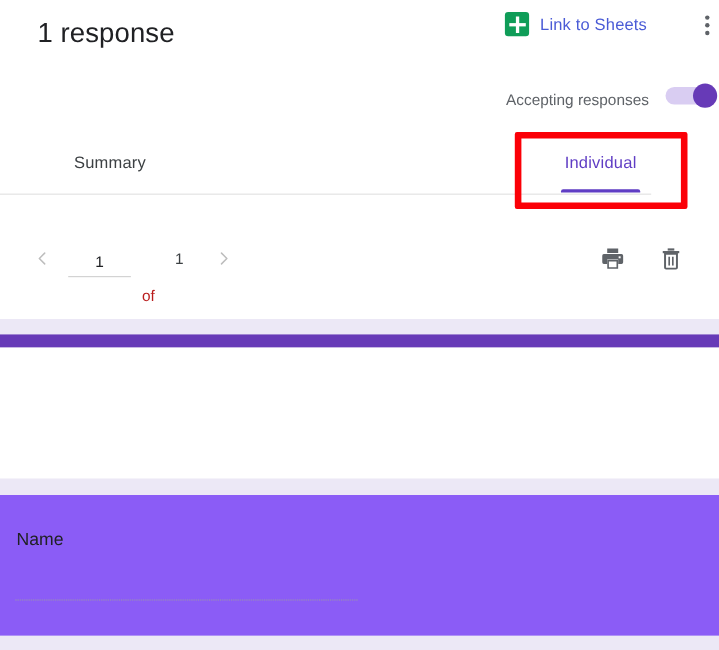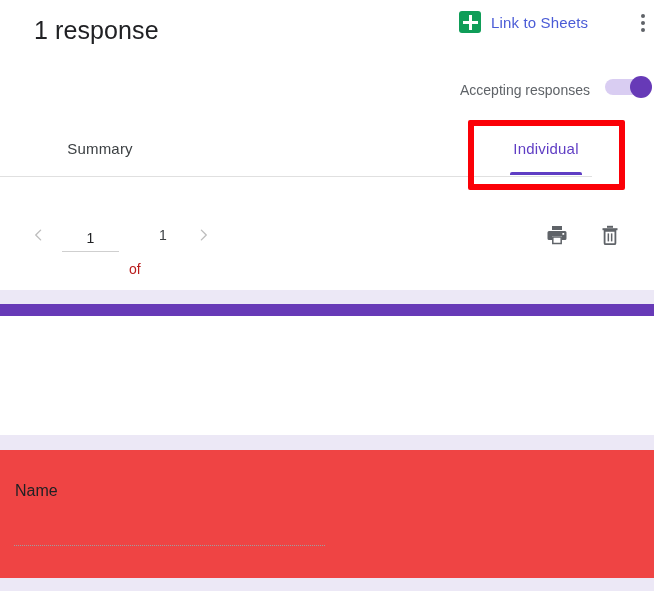--- a/index.html
+++ b/index.html
@@ -296,21 +296,21 @@
     height: 119px;
     background: #ffffff;
   }
 
   .question-block {
     position: absolute;
     left: 0;
     top: 450px;
     width: 654px;
     height: 128px;
-    background: #ef4444;
+    background: #8b5cf6;
   }
   .question-label {
     position: absolute;
     left: 15px;
     top: 32px;
     font-size: 16px;
     color: #202124;
   }
   .answer-line {
     position: absolute;

